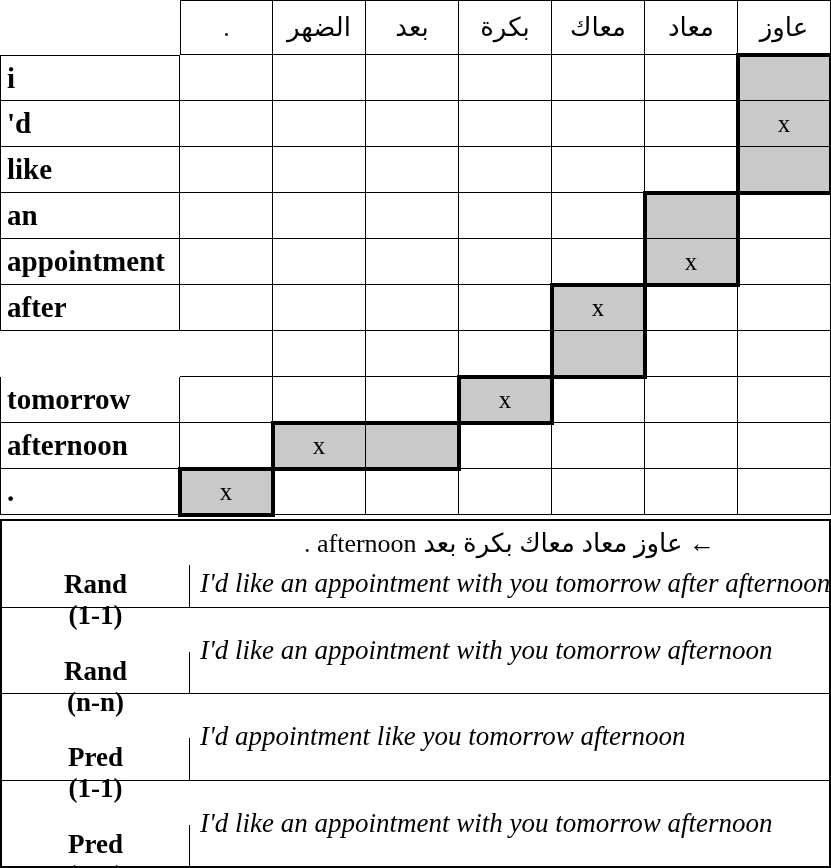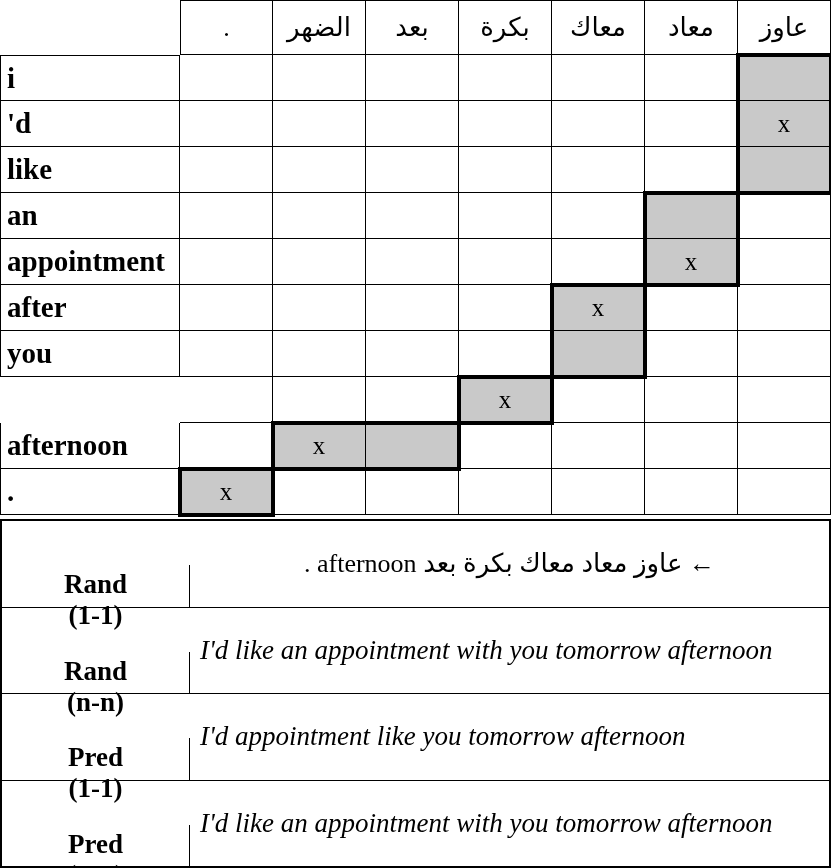--- a/index.html
+++ b/index.html
@@ -88,28 +88,28 @@
     <div class="mcell xmark bordered" style="left: 645px; top: 239px; width: 93px; height: 46px;">x</div>
     <div class="mcell xmark bordered" style="left: 738px; top: 239px; width: 93px; height: 46px;"></div>
     <div class="mcell rowlabel bordered b-left" style="left: 0px; top: 285px; width: 180px; height: 46px;">after</div>
     <div class="mcell xmark bordered" style="left: 180px; top: 285px; width: 93px; height: 46px;"></div>
     <div class="mcell xmark bordered" style="left: 273px; top: 285px; width: 93px; height: 46px;"></div>
     <div class="mcell xmark bordered" style="left: 366px; top: 285px; width: 93px; height: 46px;"></div>
     <div class="mcell xmark bordered" style="left: 459px; top: 285px; width: 93px; height: 46px;"></div>
     <div class="mcell xmark bordered" style="left: 552px; top: 285px; width: 93px; height: 46px;">x</div>
     <div class="mcell xmark bordered" style="left: 645px; top: 285px; width: 93px; height: 46px;"></div>
     <div class="mcell xmark bordered" style="left: 738px; top: 285px; width: 93px; height: 46px;"></div>
-    <div class="mcell rowlabel bordered b-left" style="left: 0px; top: 331px; width: 180px; height: 46px;">you</div>
     <div class="mcell xmark bordered" style="left: 180px; top: 331px; width: 93px; height: 46px;"></div>
     <div class="mcell xmark bordered" style="left: 273px; top: 331px; width: 93px; height: 46px;"></div>
     <div class="mcell xmark bordered" style="left: 366px; top: 331px; width: 93px; height: 46px;"></div>
     <div class="mcell xmark bordered" style="left: 459px; top: 331px; width: 93px; height: 46px;"></div>
     <div class="mcell xmark bordered" style="left: 552px; top: 331px; width: 93px; height: 46px;"></div>
     <div class="mcell xmark bordered" style="left: 645px; top: 331px; width: 93px; height: 46px;"></div>
     <div class="mcell xmark bordered" style="left: 738px; top: 331px; width: 93px; height: 46px;"></div>
+    <div class="mcell rowlabel bordered b-left" style="left: 0px; top: 377px; width: 180px; height: 46px;">tomorrow</div>
     <div class="mcell xmark bordered" style="left: 180px; top: 377px; width: 93px; height: 46px;"></div>
     <div class="mcell xmark bordered" style="left: 273px; top: 377px; width: 93px; height: 46px;"></div>
     <div class="mcell xmark bordered" style="left: 366px; top: 377px; width: 93px; height: 46px;"></div>
     <div class="mcell xmark bordered" style="left: 459px; top: 377px; width: 93px; height: 46px;">x</div>
     <div class="mcell xmark bordered" style="left: 552px; top: 377px; width: 93px; height: 46px;"></div>
     <div class="mcell xmark bordered" style="left: 645px; top: 377px; width: 93px; height: 46px;"></div>
     <div class="mcell xmark bordered" style="left: 738px; top: 377px; width: 93px; height: 46px;"></div>
     <div class="mcell rowlabel bordered b-left" style="left: 0px; top: 423px; width: 180px; height: 46px;">afternoon</div>
     <div class="mcell xmark bordered" style="left: 180px; top: 423px; width: 93px; height: 46px;"></div>
     <div class="mcell xmark bordered" style="left: 273px; top: 423px; width: 93px; height: 46px;">x</div>
@@ -134,20 +134,21 @@
     <div class="block-border" style="left: 178px; top: 467px; width: 97px; height: 50px;"></div>
   </div>
 <div class="results">
     <div class="rrow">
       <div class="rlabel">
         <div>Rand</div>
         <div>(1-1)</div>
       </div>
       <div class="rcontent">
         <div class="srcline right"><span class="tok">.</span> <span class="tok">afternoon</span> <span class="tok">بعد</span> <span class="tok">بكرة</span> <span class="tok">معاك</span> <span class="tok">معاد</span> <span class="tok">عاوز</span> <span class="tok">←</span></div>
+        <div class="gloss">I'd like an appointment with you tomorrow after afternoon</div>
       </div>
     </div>
     <div class="rrow">
       <div class="rlabel">
         <div>Rand</div>
         <div>(n-n)</div>
       </div>
       <div class="rcontent">
         <div class="gloss">I'd like an appointment with you tomorrow afternoon</div>
       </div>

